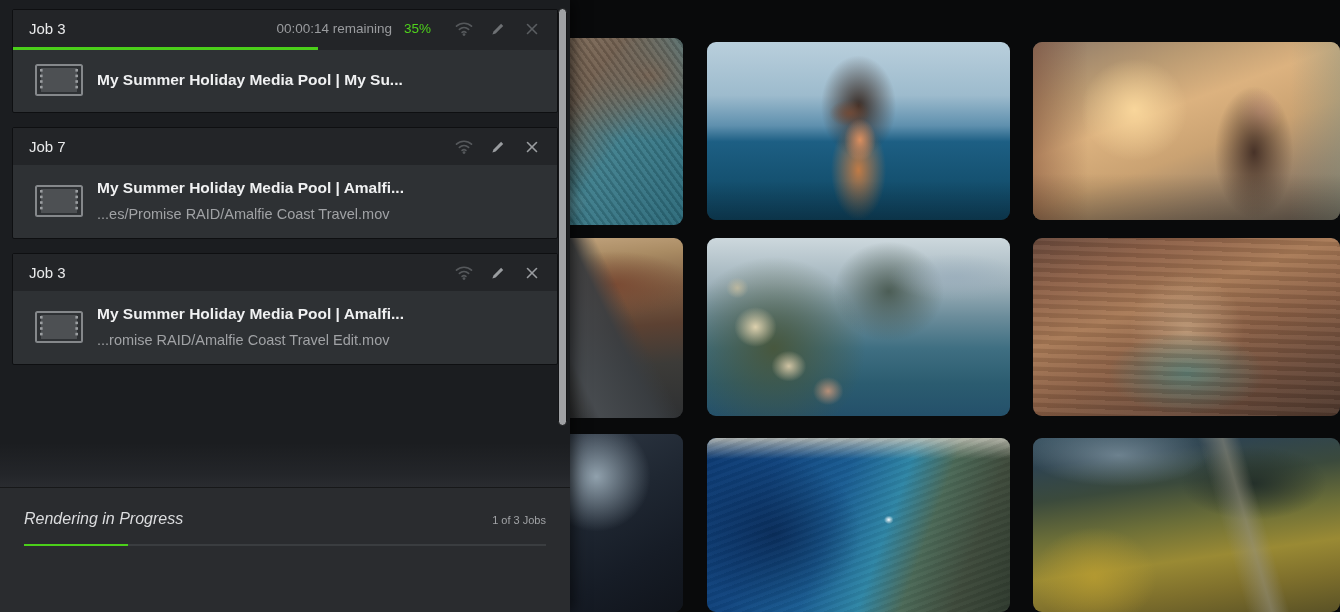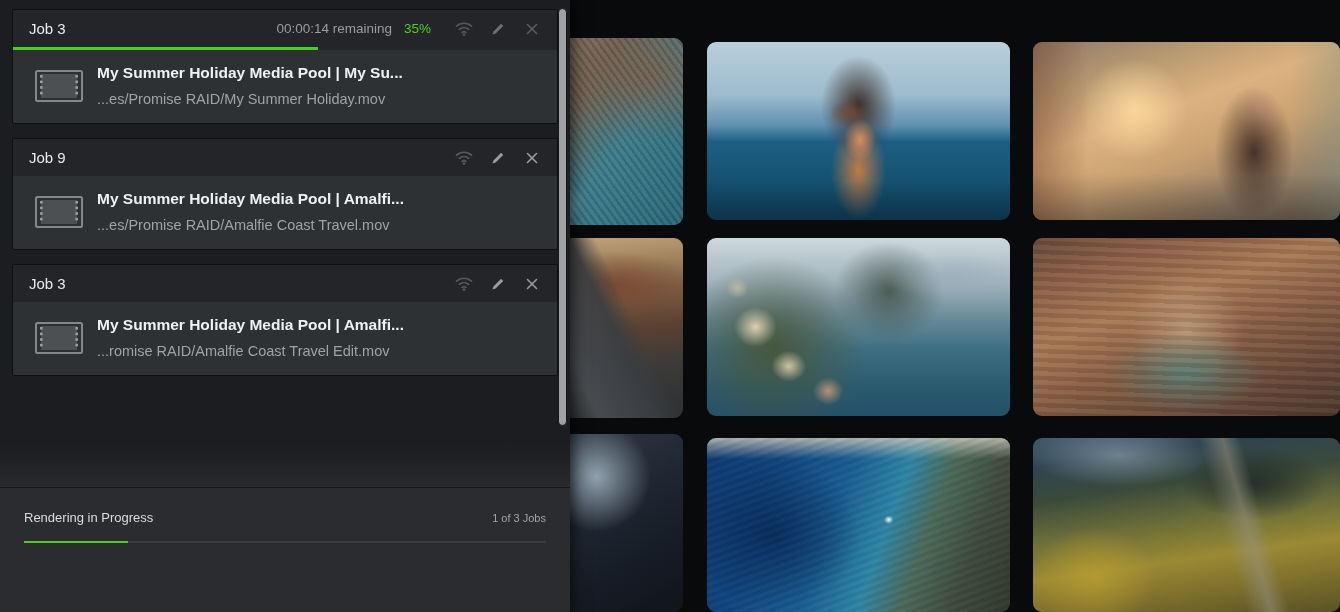--- a/index.html
+++ b/index.html
@@ -83,21 +83,21 @@
   #list-fade {
     position: absolute; left: 0; right: 0; bottom: 0; height: 44px;
     background: linear-gradient(to bottom, rgba(27,29,32,0) 0%, #24262a 75%, #2a2c30 100%);
   }
 
   #queue-footer {
     flex: 0 0 125px; height: 125px; background: #2a2c2f;
     border-top: 1px solid #171819; padding: 22px 24px 0 24px; position: relative;
   }
   .footer-row1 { display: flex; align-items: baseline; }
-  #footer-status { font-size: 13px; color: #dcdddf; }
+  #footer-status { font-size: 16px; color: #dcdddf; font-style: italic; }
   #footer-jobs { margin-left: auto; font-size: 11px; color: #a1a3a6; }
   #footer-track {
     margin-top: 16px; height: 2px; background: #3a3d40; position: relative; width: 100%;
   }
   #footer-track .fill { position: absolute; left: 0; top: 0; height: 2px; background: #4bcf1a; }
   .footer-row2 { margin-top: 26px; display: flex; align-items: center; }
   #footer-remaining { font-size: 15px; color: #b6b8ba; }
   #stop-button {
     margin-left: auto; width: 150px; height: 34px; border-radius: 17px;
     border: 1px solid #55585b; background: transparent; color: #e6e7e8;
@@ -266,28 +266,27 @@
                   <rect x="5" y="21.8" width="2.6" height="2.6"></rect>
                 <rect x="40.4" y="5" width="2.6" height="2.6"></rect>
                   <rect x="40.4" y="10.6" width="2.6" height="2.6"></rect>
                 <rect x="40.4" y="16.2" width="2.6" height="2.6"></rect>
                   <rect x="40.4" y="21.8" width="2.6" height="2.6"></rect>
               </g>
             </svg>
           </span>
           <span class="job-texts">
             <span class="job-title">My Summer Holiday Media Pool  |  My Su...</span>
-            <span class="job-path">...es/Promise RAID/My Summer Holiday.mov</span>
           </span>
         </div>
       </div>
 
       <div class="job-card">
         <div class="job-head">
-          <span class="job-name">Job 9</span>
+          <span class="job-name">Job 7</span>
           <span class="job-head-right">
             <span class="job-meta"></span>
             <span class="job-pct"></span>
             <span class="ic-btn">
               <svg width="20" height="16" viewBox="0 0 20 16">
                   <g fill="none" stroke="#55585b" stroke-width="1.7" stroke-linecap="round">
                 <path d="M2.5 5.2A11 11 0 0 1 17.5 5.2"></path>
                     <path d="M5.4 8.4A7 7 0 0 1 14.6 8.4"></path>
                     <path d="M8.1 11.4A3 3 0 0 1 11.9 11.4"></path>
               </g>

